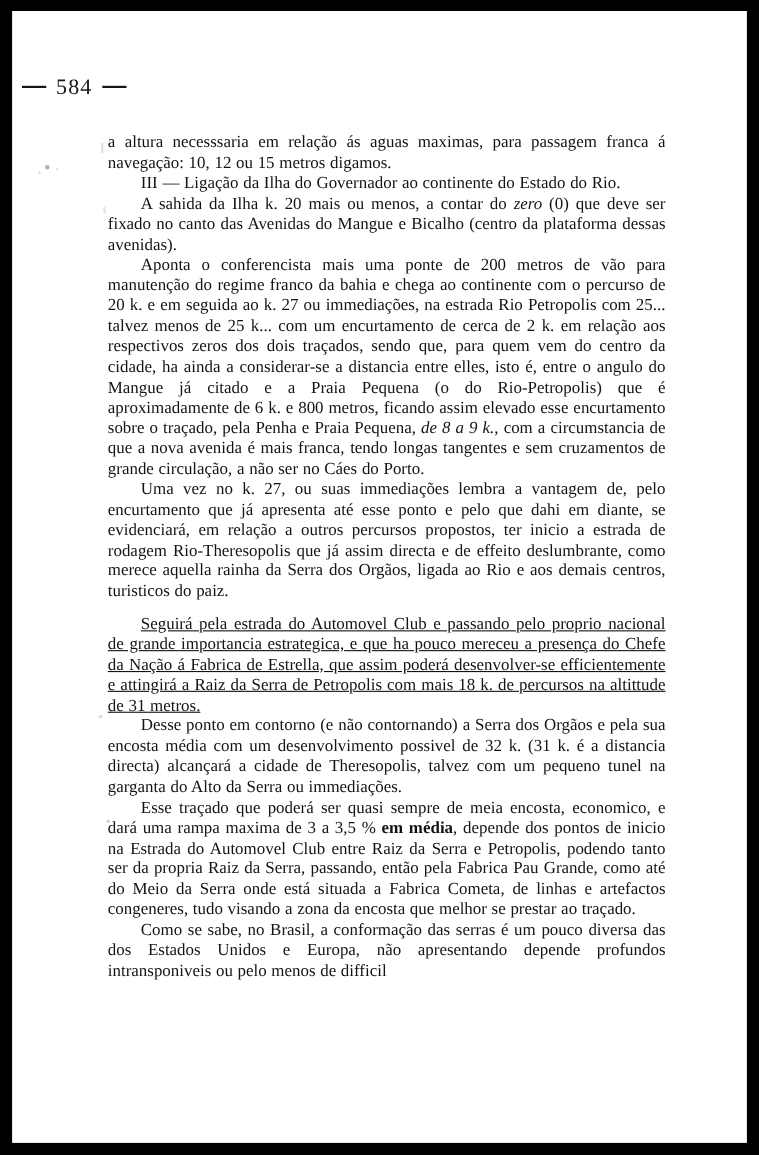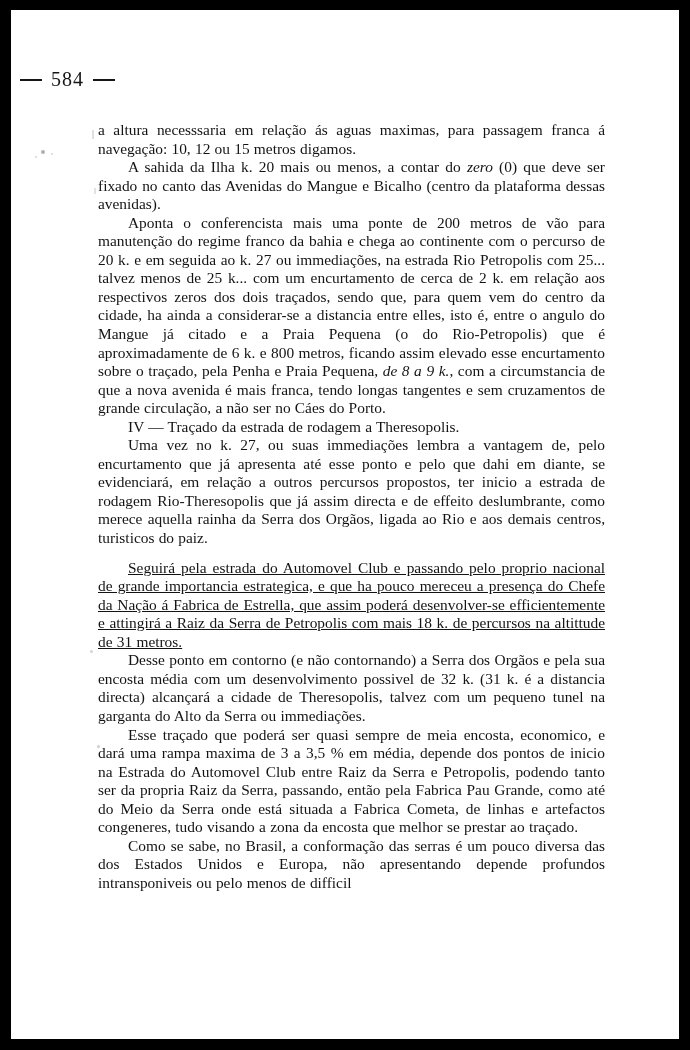--- a/index.html
+++ b/index.html
@@ -68,44 +68,44 @@
 
   .para {
     margin: 0;
     text-indent: 30px;
     text-align: justify;
   }
   .para.flush { text-indent: 0; }
   .para.gap-before { margin-top: 11px; text-decoration: underline; }
 
   .para i { font-style: italic; }
-  .para b { font-weight: normal; }
+  .para b { font-weight: bold; }
 </style>
 </head>
 <body>
 
 <div id="scan-page">
 
   <div class="speck" style="left:30px; top:140px; width:4px; height:4px;"></div>
   <div class="speck" style="left:24px; top:146px; width:2px; height:2px; opacity:.3;"></div>
   <div class="speck" style="left:40px; top:143px; width:2px; height:2px; opacity:.3;"></div>
   <div class="speck" style="left:81px; top:120px; width:2px; height:9px; opacity:.22; border-radius:0;"></div>
   <div class="speck" style="left:83px; top:178px; width:2px; height:6px; opacity:.2; border-radius:0;"></div>
   <div class="speck" style="left:79px; top:640px; width:3px; height:3px; opacity:.3;"></div>
   <div class="speck" style="left:86px; top:735px; width:3px; height:3px; opacity:.35;"></div>
 
   <div id="folio">
     <span class="rule"></span><span>584</span><span class="rule"></span>
   </div>
 
   <div id="body-text">
       <p class="para flush"><span>a altura necesssaria em relação ás aguas maximas, para passagem franca á navegação: 10, 12 ou 15 metros digamos.</span></p>
+      <p class="para"><span>III — Ligação da Ilha do Governador ao continente do Estado do Rio.</span></p>
       <p class="para"><span>A sahida da Ilha k. 20 mais ou menos, a contar do </span><i>zero</i><span> (0) que deve ser fixado no canto das Avenidas do Mangue e Bicalho (centro da plataforma dessas avenidas).</span></p>
       <p class="para"><span>Aponta o conferencista mais uma ponte de 200 metros de vão para manutenção do regime franco da bahia e chega ao continente com o percurso de 20 k. e em seguida ao k. 27 ou immediações, na estrada Rio Petropolis com 25... talvez menos de 25 k... com um encurtamento de cerca de 2 k. em relação aos respectivos zeros dos dois traçados, sendo que, para quem vem do centro da cidade, ha ainda a considerar-se a distancia entre elles, isto é, entre o angulo do Mangue já citado e a Praia Pequena (o do Rio-Petropolis) que é aproximadamente de 6 k. e 800 metros, ficando assim elevado esse encurtamento sobre o traçado, pela Penha e Praia Pequena, </span><i>de 8 a 9 k.</i><span>, com a circumstancia de que a nova avenida é mais franca, tendo longas tangentes e sem cruzamentos de grande circulação, a não ser no Cáes do Porto.</span></p>
-      <p class="para"><span>IV — Traçado da estrada de rodagem a Theresopolis.</span></p>
       <p class="para"><span>Uma vez no k. 27, ou suas immediações lembra a vantagem de, pelo encurtamento que já apresenta até esse ponto e pelo que dahi em diante, se evidenciará, em relação a outros percursos propostos, ter inicio a estrada de rodagem Rio-Theresopolis que já assim directa e de effeito deslumbrante, como merece aquella rainha da Serra dos Orgãos, ligada ao Rio e aos demais centros, turisticos do paiz.</span></p>
       <p class="para gap-before"><span>Seguirá pela estrada do Automovel Club e passando pelo proprio nacional de grande importancia  estrategica, e que ha pouco mereceu a presença do Chefe da Nação á Fabrica de Estrella, que assim poderá desenvolver-se efficientemente e attingirá a Raiz da Serra de Petropolis com mais 18 k. de percursos na altittude de 31 metros.</span></p>
       <p class="para"><span>Desse ponto em contorno (e não contornando) a Serra dos Orgãos e pela sua encosta média com um desenvolvimento possivel de 32 k. (31 k. é a distancia directa) alcançará a cidade de Theresopolis, talvez com um pequeno tunel na garganta do Alto da Serra ou immediações.</span></p>
       <p class="para"><span>Esse traçado que poderá ser quasi sempre de meia encosta, economico, e dará uma rampa maxima de 3 a 3,5 % </span><b>em média</b><span>, depende dos pontos de inicio na Estrada do Automovel Club entre Raiz da Serra e Petropolis, podendo tanto ser da propria Raiz da Serra, passando, então pela Fabrica Pau Grande, como até do Meio da Serra onde está situada a Fabrica Cometa, de linhas e artefactos congeneres, tudo visando a zona da encosta que melhor se prestar ao traçado.</span></p>
       <p class="para"><span>Como se sabe, no Brasil, a conformação das serras é um pouco diversa das dos Estados Unidos e Europa, não apresentando depende profundos intransponiveis ou pelo menos de difficil</span></p>
     </div>
 
 </div>
 
 </body></html>

